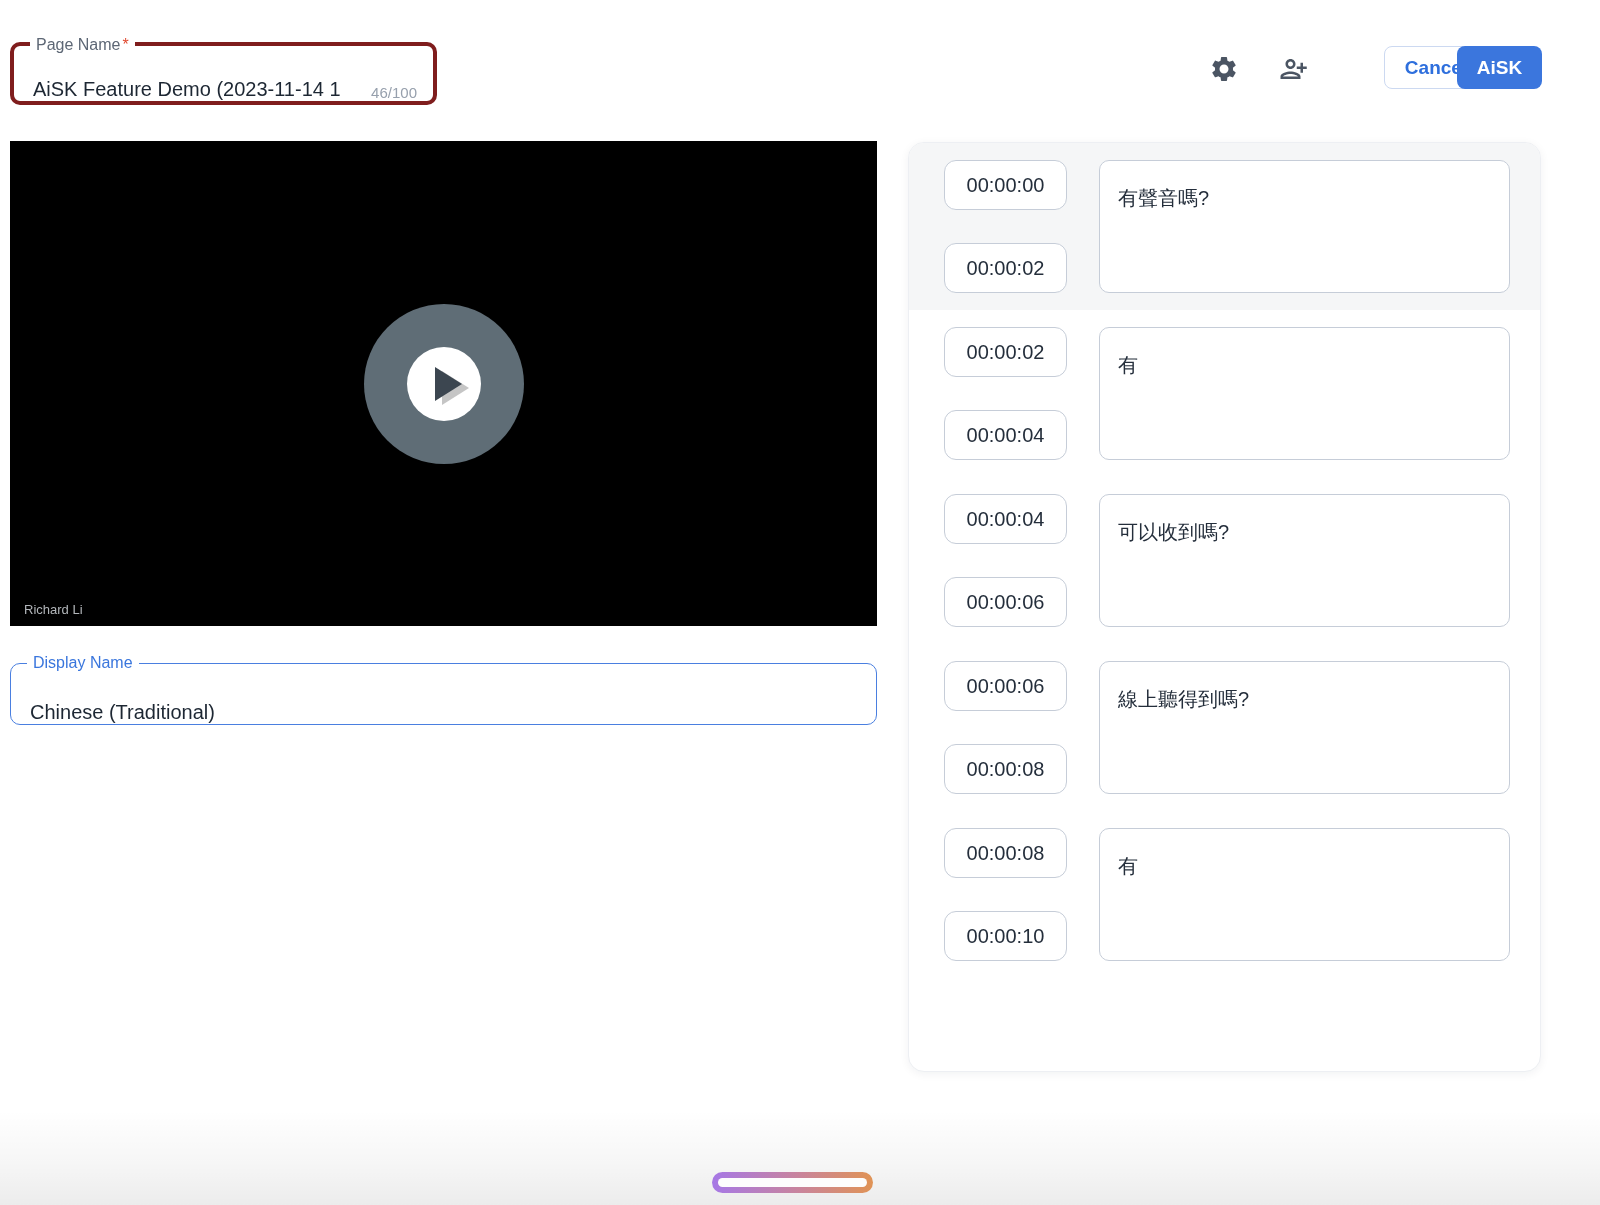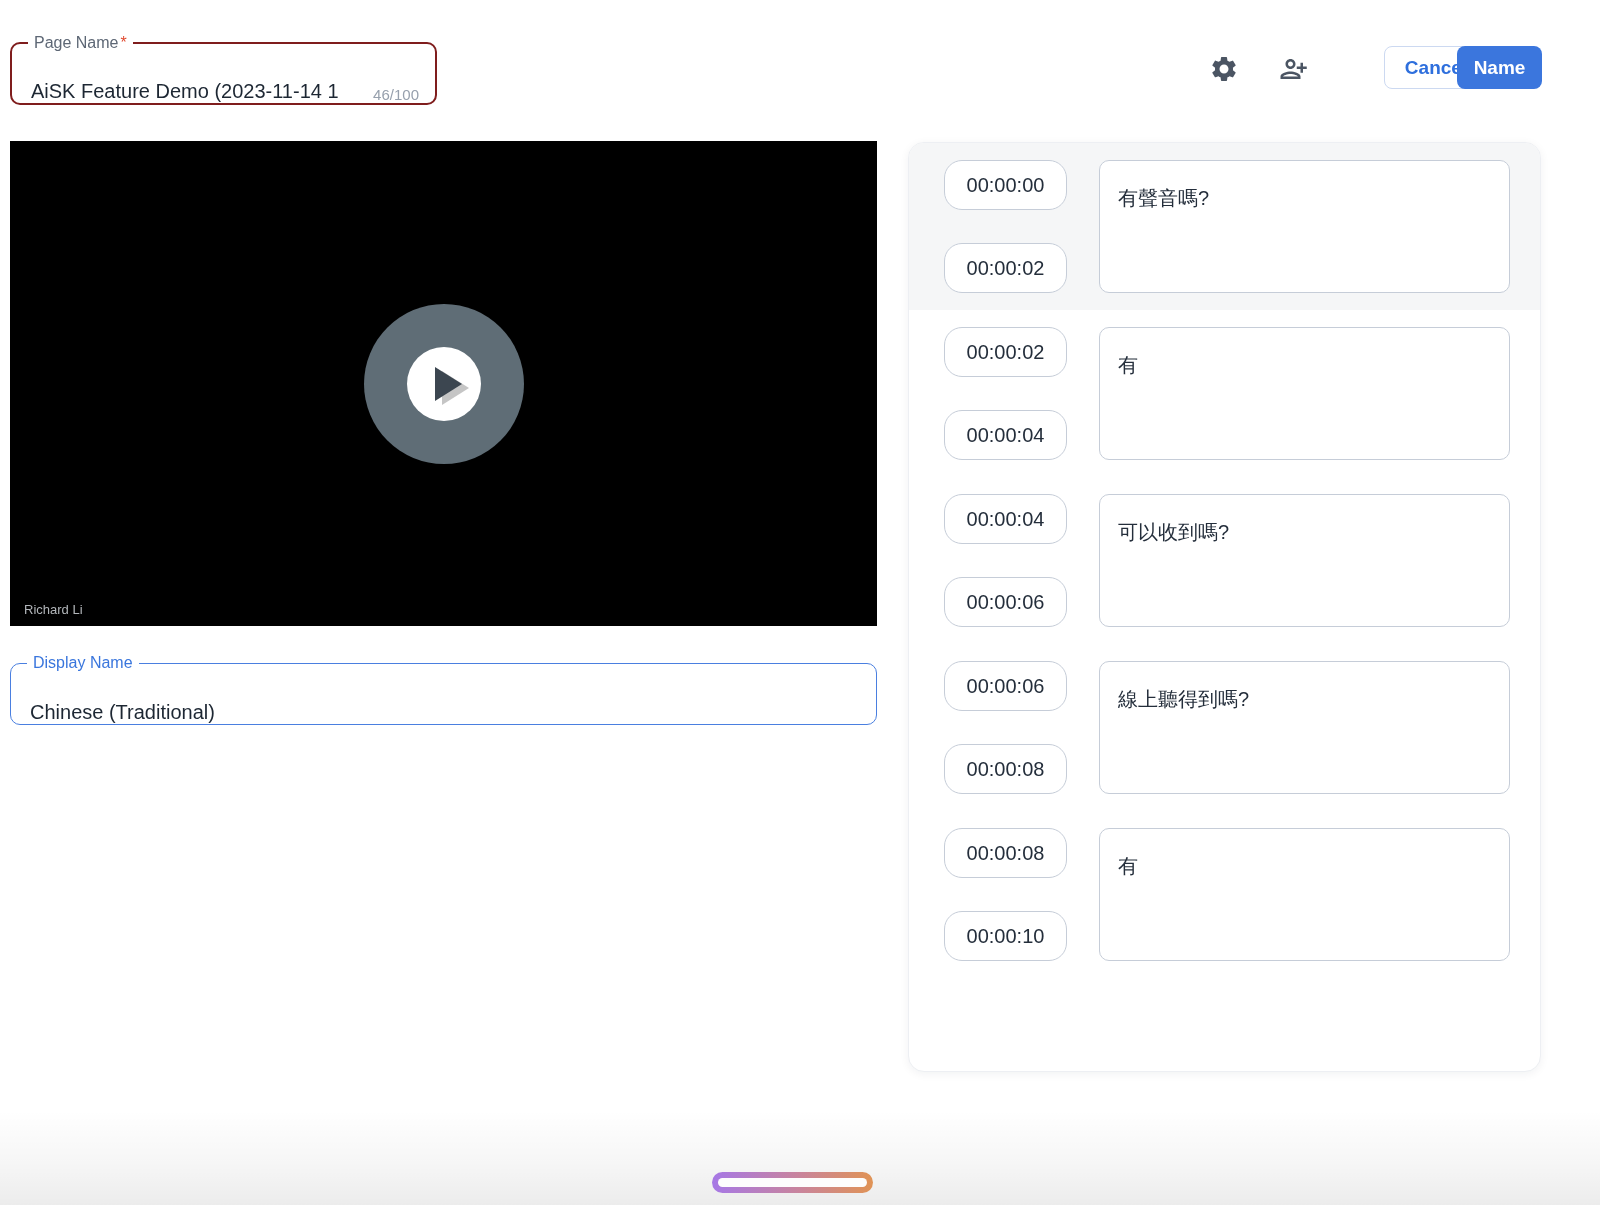--- a/index.html
+++ b/index.html
@@ -9,21 +9,21 @@
     background: #ffffff;
     font-family: "Liberation Sans", "DejaVu Sans", sans-serif;
     color: #202a38;
     overflow: hidden;
   }
 
   
   .field {
     position: absolute;
     background: #fff;
-    border: 2px solid #7f1d1d;
+    border: 4px solid #7f1d1d;
     border-radius: 10px;
   }
   .field .float-label {
     position: absolute;
     top: -11px;
     left: 16px;
     background: #fff;
     padding: 0 6px;
     font-size: 16px;
     color: #5d6775;
@@ -169,21 +169,21 @@
   .time-col {
     display: flex;
     flex-direction: column;
     justify-content: space-between;
     width: 123px;
     flex: 0 0 123px;
   }
   .time-input {
     width: 123px; height: 50px;
     border: 1px solid #c6cdd8;
-    border-radius: 18px;
+    border-radius: 12px;
     background: #fff;
     text-align: center;
     font-family: inherit;
     font-size: 20px;
     color: #242e3b;
     outline: none;
   }
   .text-area {
     flex: 1;
     height: 133px;
@@ -235,21 +235,21 @@
   <svg viewBox="0 0 24 24">
     <path d="M19.14 12.94c.04-.3.06-.61.06-.94 0-.32-.02-.64-.07-.94l2.03-1.58a.49.49 0 0 0 .12-.61l-1.92-3.32a.488.488 0 0 0-.59-.22l-2.39.96c-.5-.38-1.03-.7-1.62-.94l-.36-2.54a.484.484 0 0 0-.48-.41h-3.84c-.24 0-.43.17-.47.41l-.36 2.54c-.59.24-1.13.57-1.62.94l-2.39-.96c-.22-.08-.47 0-.59.22L2.74 8.87c-.12.21-.08.47.12.61l2.03 1.58c-.05.3-.09.63-.09.94s.02.64.07.94l-2.03 1.58a.49.49 0 0 0-.12.61l1.92 3.32c.12.22.37.29.59.22l2.39-.96c.5.38 1.03.7 1.62.94l.36 2.54c.05.24.24.41.48.41h3.84c.24 0 .44-.17.47-.41l.36-2.54c.59-.24 1.13-.56 1.62-.94l2.39.96c.22.08.47 0 .59-.22l1.92-3.32c.12-.22.07-.47-.12-.61l-2.01-1.58zM12 15.6c-1.98 0-3.6-1.62-3.6-3.6s1.62-3.6 3.6-3.6 3.6 1.62 3.6 3.6-1.62 3.6-3.6 3.6z"></path>
   </svg>
 </button>
 <button class="icon-button" id="invite-button">
   <svg viewBox="0 0 24 24">
     <path d="M14 8c0-2.21-1.79-4-4-4S6 5.79 6 8s1.79 4 4 4 4-1.79 4-4zm-2 0c0 1.1-.9 2-2 2s-2-.9-2-2 .9-2 2-2 2 .9 2 2zM2 18v2h16v-2c0-2.66-5.33-4-8-4s-8 1.34-8 4zm2 0c.2-.71 3.3-2 6-2 2.69 0 5.77 1.28 6 2H4zm16-3v-3h3v-2h-3V7h-2v3h-3v2h3v3h2z"></path>
   </svg>
 </button>
 <button class="btn" id="cancel-button">Cancel</button>
-<button class="btn" id="save-button">Name</button>
+<button class="btn" id="save-button">AiSK</button>
 
 <div id="video-player">
   <button id="play-button">
     <span class="play-inner">
       <span class="play-triangle"></span>
     </span>
   </button>
   <span id="video-attribution">Richard Li</span>
 </div>
 

